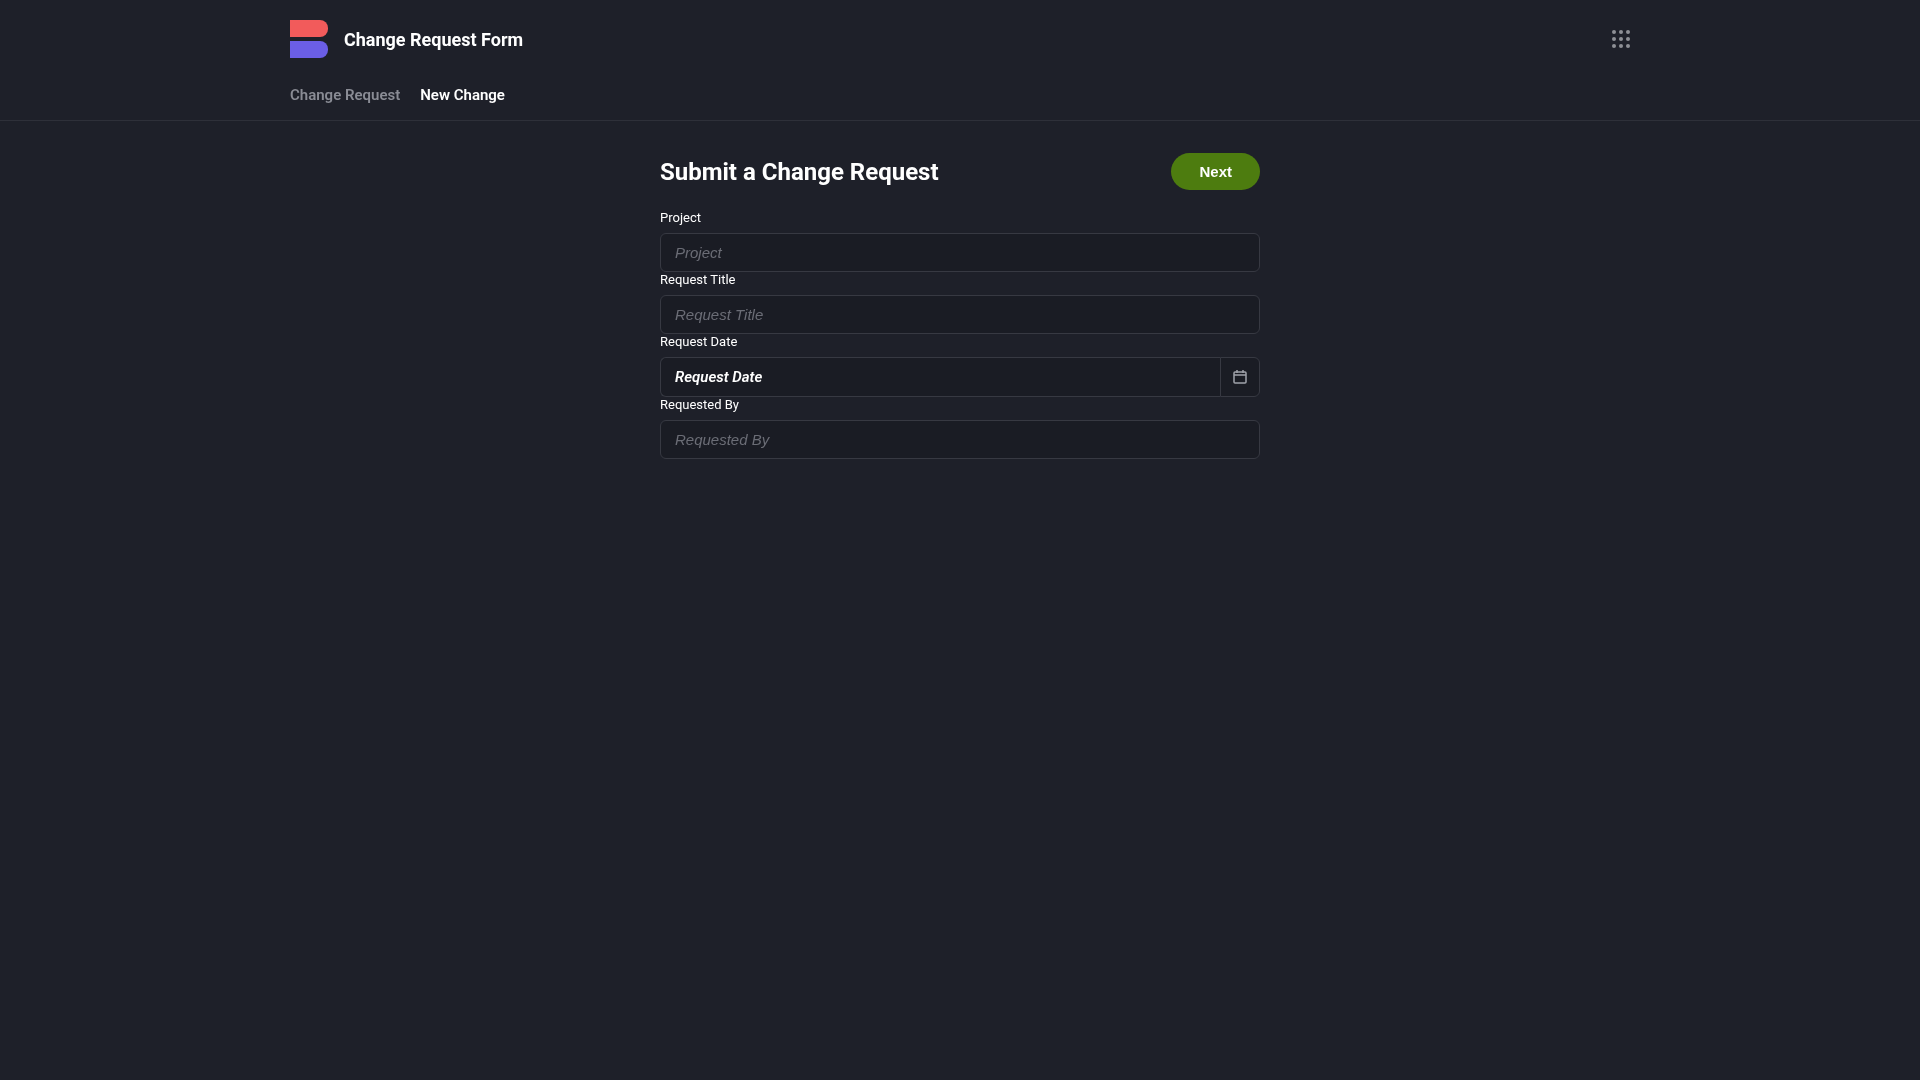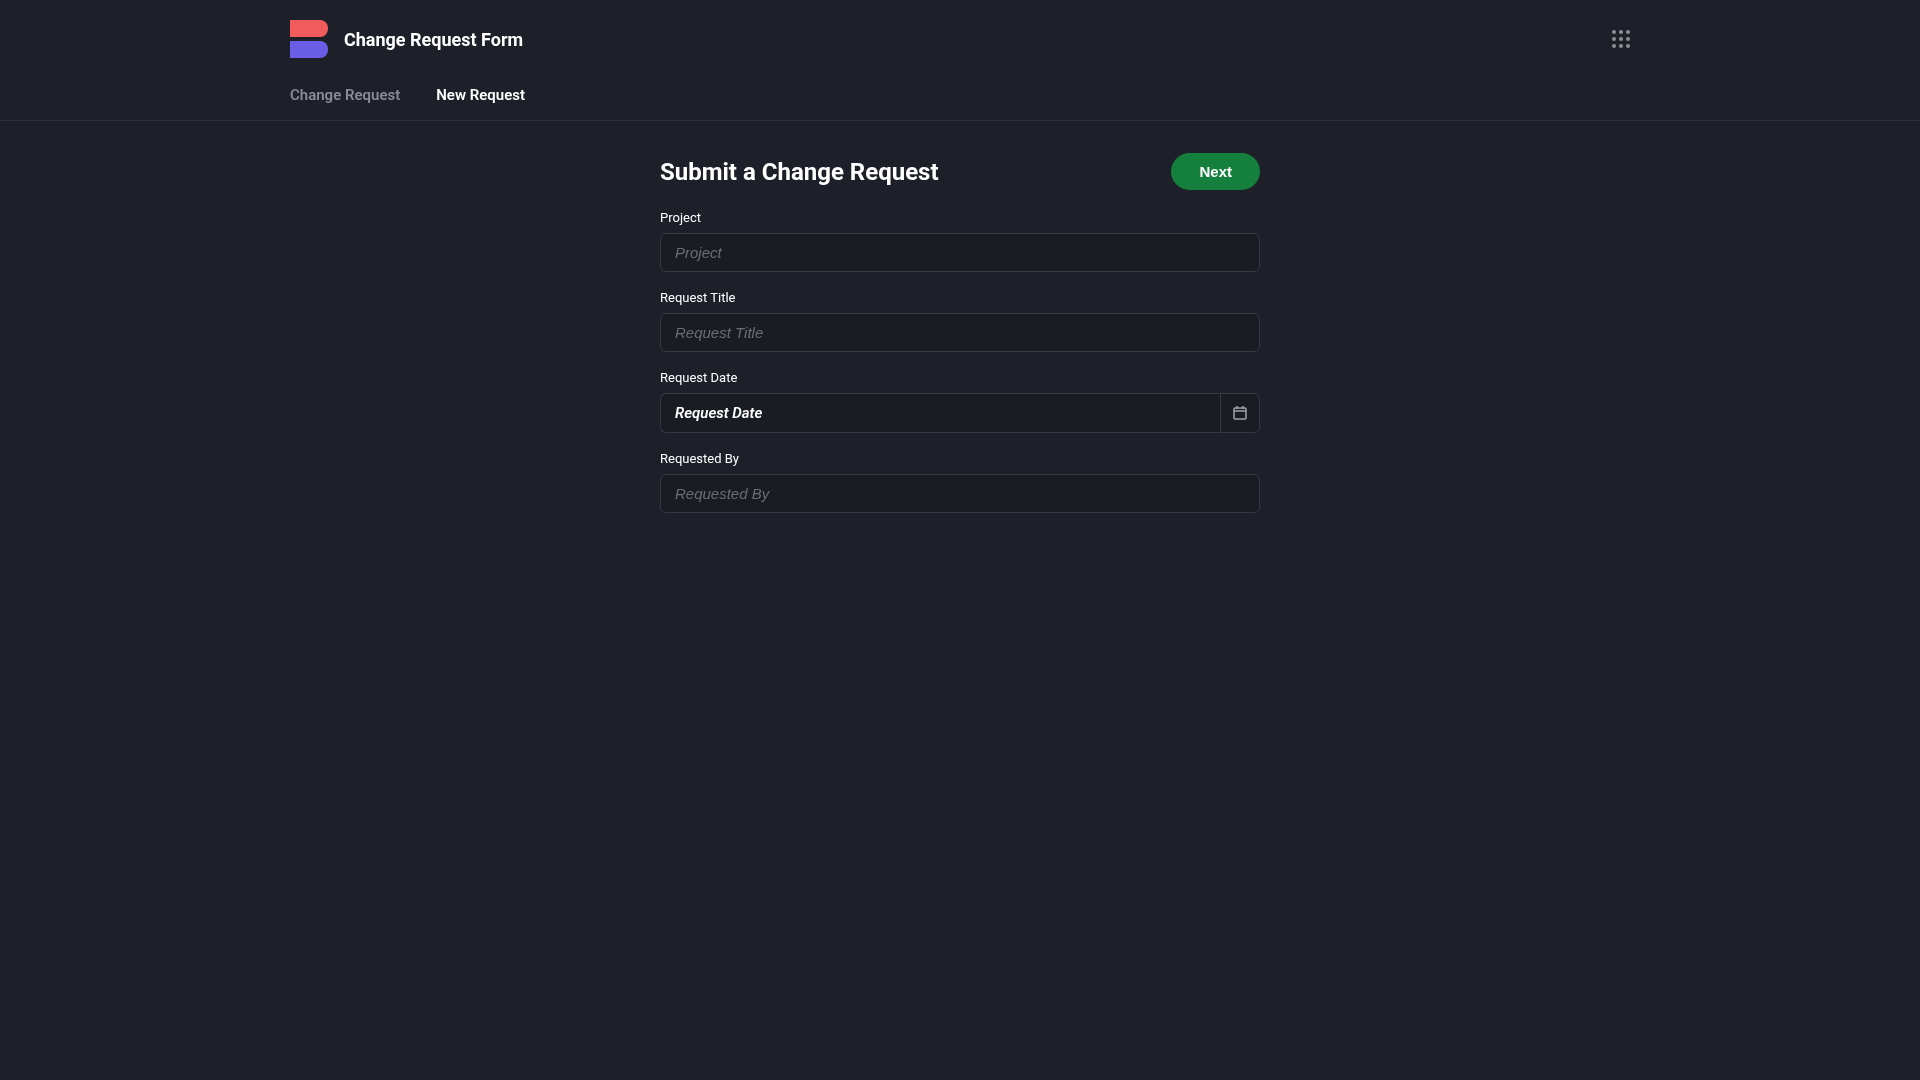--- a/index.html
+++ b/index.html
@@ -91,21 +91,21 @@
     
     .apps-dot {
       width: 4px;
       height: 4px;
       background-color: #8e8f95;
       border-radius: 50%;
     }
     
     .nav-tabs {
       display: flex;
-      gap: 36px;
+      gap: 20px;
       padding: 12px 290px 16px 290px;
       border-bottom: 1px solid #2e3039;
     }
     
     .nav-tab {
       font-size: 15px;
       font-weight: 600;
       cursor: pointer;
     }
     
@@ -135,39 +135,38 @@
       margin-bottom: 20px;
     }
     
     .form-title {
       font-size: 24px;
       font-weight: 700;
       color: #ffffff;
     }
     
     .next-button {
-      background-color: #15803d;
+      background-color: #4d7c0f;
       color: #ffffff;
       border: none;
       border-radius: 20px;
       padding: 10px 28px;
       font-size: 15px;
       font-weight: 600;
       cursor: pointer;
     }
     
     .step-label {
       font-size: 16px;
       font-weight: 600;
       color: #ffffff;
       margin-bottom: 20px;
     }
     
     .form-field {
-      margin-bottom: 18px;
     }
     
     .field-label {
       font-size: 13px;
       color: #ffffff;
       margin-bottom: 8px;
       display: block;
     }
     
     .field-input {
@@ -245,21 +244,21 @@
     <div class="apps-dot"></div>
     <div class="apps-dot"></div>
     <div class="apps-dot"></div>
     <div class="apps-dot"></div>
     <div class="apps-dot"></div>
   </div>
 </div>
 
 <div class="nav-tabs">
   <span class="nav-tab nav-tab-inactive">Change Request</span>
-  <span class="nav-tab nav-tab-active">New Request</span>
+  <span class="nav-tab nav-tab-active">New Change</span>
 </div>
 
 <div class="content">
   <div class="form-container">
     <div class="form-header">
       <h1 class="form-title">Submit a Change Request</h1>
       <button class="next-button">Next</button>
     </div>
 
 

